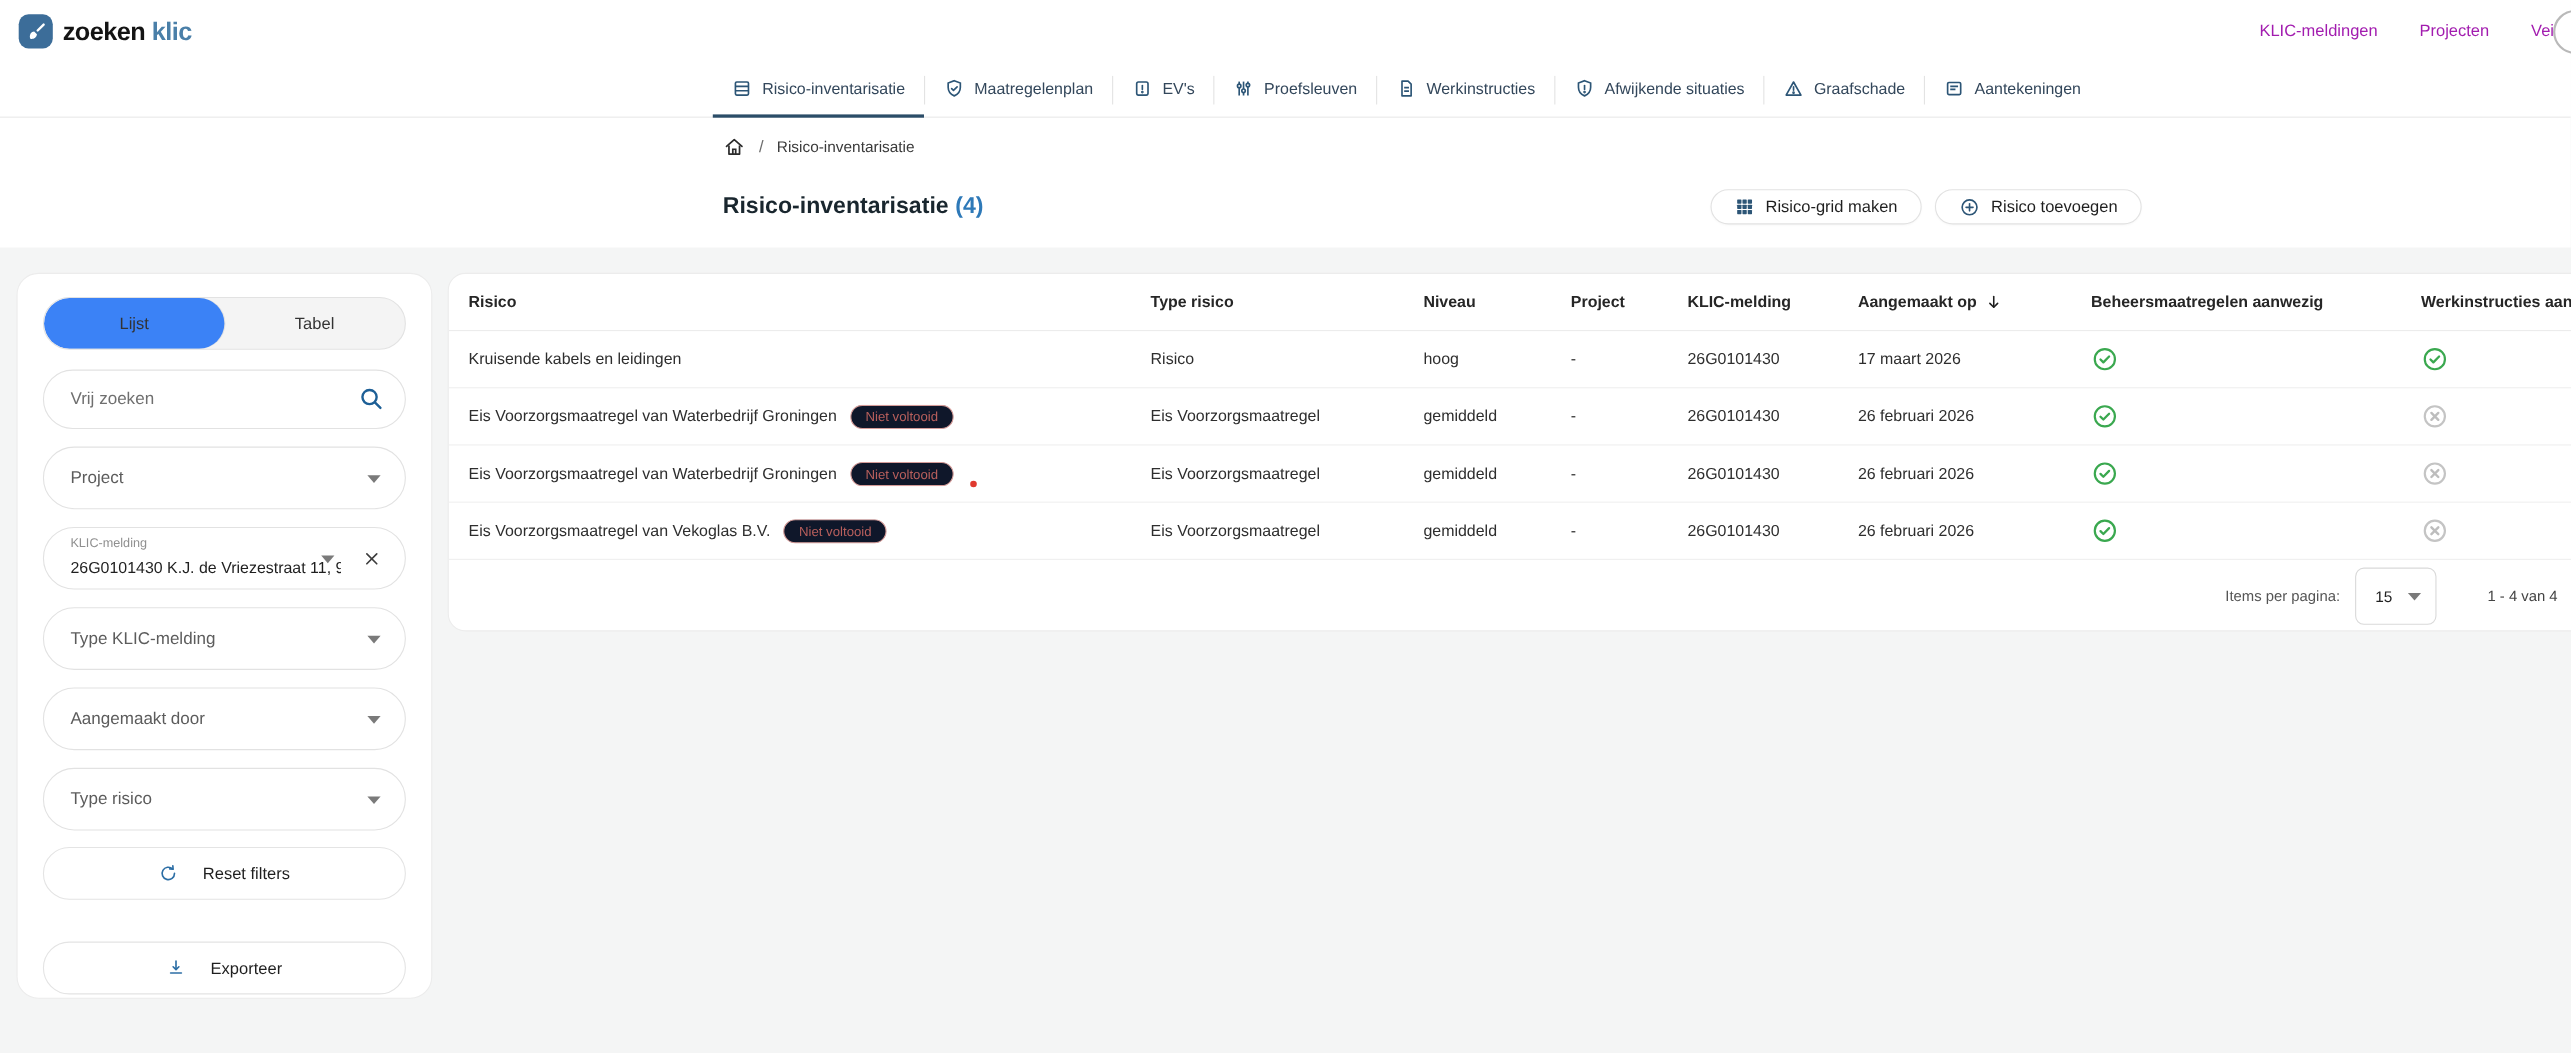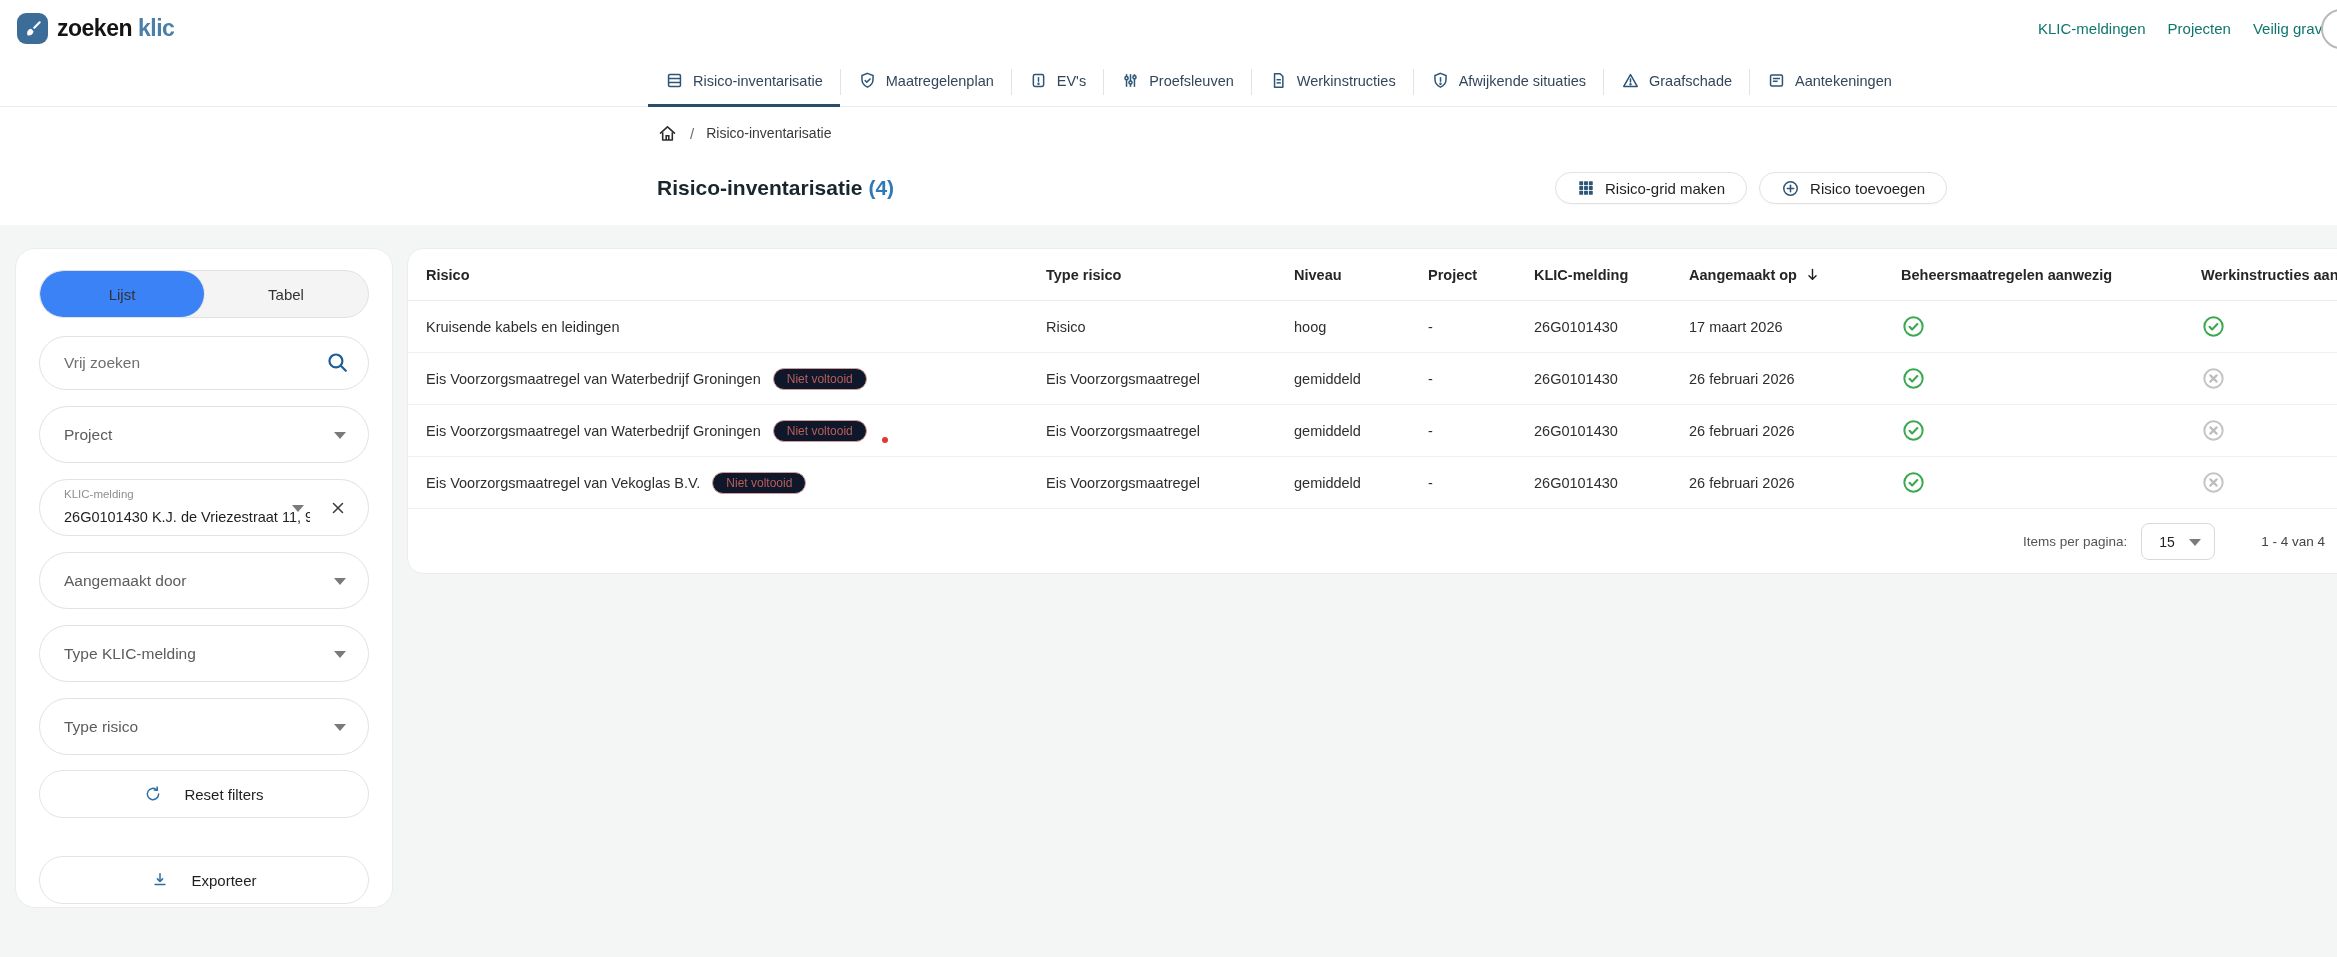--- a/index.html
+++ b/index.html
@@ -10,21 +10,21 @@
   .header-zone { position:absolute; left:0; top:0; width:2337px; height:225px; background:#fff; }
 
   
   .topbar { position:absolute; left:0; top:0; width:2337px; height:57px; background:#fff; }
   .logo { position:absolute; left:17px; top:0; height:57px; display:flex; align-items:center; gap:9px; }
   .logo-mark { width:31px; height:31px; border-radius:9px; background:#3c6d99; display:flex; align-items:center; justify-content:center; }
   .logo-text { font-size:23px; font-weight:bold; letter-spacing:-0.5px; }
   .logo-text .p1 { color:#141414; }
   .logo-text .p2 { color:#4a7fa8; margin-left:6px; }
   .topnav { position:absolute; left:2038px; top:0; height:57px; display:flex; align-items:center; gap:22px; }
-  .topnav-item { font-size:15px; color:#0f766e; white-space:nowrap; cursor:pointer; }
+  .topnav-item { font-size:15px; color:#a21caf; white-space:nowrap; cursor:pointer;margin-left:16px; }
   .avatar { position:absolute; left:2321px; top:9px; width:40px; height:40px; border-radius:50%;
             border:2px solid #b9b9b9; background:#fff; }
 
   
   .tabbar { position:absolute; left:0; top:57px; width:2337px; height:50px; background:#fff; border-bottom:1px solid #e9e9e9; }
   .tabs { position:absolute; left:648px; top:0; height:50px; display:flex; align-items:stretch; }
   .tab { display:flex; align-items:center; gap:9px; padding:0 17px; font-size:14.5px; color:#33475b;
          border-bottom:3px solid transparent; cursor:pointer; white-space:nowrap; }
   .tab.active { border-bottom-color:#2b4d68; }
   .tab svg { flex:none; }
@@ -83,21 +83,21 @@
   .trow:last-of-type { border-bottom:1px solid #efefef; }
   .td { padding-left:18px; font-size:14.5px; color:#2e2e2e; display:flex; align-items:center; white-space:nowrap; overflow:hidden; }
   .badge { margin-left:12px; padding:4px 13px; border:1px solid #d49b98; border-radius:999px;
            color:#b85f5c; background:#0f172a; font-size:12px; line-height:1; }
   .state-icon svg { display:none; }
   .state-icon[data-state="check"] svg.icon-check { display:block; }
   .state-icon[data-state="cross"] svg.icon-cross { display:block; }
   .pag-bar { position:relative; height:65px; }
   .pag-cluster { position:absolute; left:1615px; top:0; height:65px; display:flex; align-items:center; }
   .pag-label { font-size:13.5px; color:#555; }
-  .page-size { margin-left:14px; width:74px; height:37px; border:1px solid #d9d9d9; border-radius:8px;
+  .page-size { margin-left:14px; width:74px; height:52px; border:1px solid #d9d9d9; border-radius:8px;
                background:#fff; position:relative; display:flex; align-items:center; padding-left:17px;
                font-size:14px; color:#222; cursor:pointer; }
   .page-size .caret { right:13px; }
   .pag-range { margin-left:46px; font-size:13.5px; color:#444; white-space:nowrap; }
 
   .red-dot { position:absolute; left:882px; top:437px; width:6px; height:6px; border-radius:50%; background:#e03a2f; }
 </style>
 </head>
 <body>
 
@@ -266,26 +266,26 @@
     <span class="caret"></span>
     <span class="clear-x">
       <svg width="18" height="18" viewBox="0 0 24 24" fill="none" stroke="#3d3d3d" stroke-width="2">
         <line x1="6" y1="6" x2="18" y2="18" stroke-linecap="round"></line>
           <line x1="18" y1="6" x2="6" y2="18" stroke-linecap="round"></line>
       </svg>
     </span>
   </div>
 
   <div class="sel">
+    <span class="sel-placeholder">Type KLIC-melding</span>
+    <span class="caret"></span>
+  </div>
+
+  <div class="sel">
     <span class="sel-placeholder">Aangemaakt door</span>
-    <span class="caret"></span>
-  </div>
-
-  <div class="sel">
-    <span class="sel-placeholder">Type KLIC-melding</span>
     <span class="caret"></span>
   </div>
 
   <div class="sel">
     <span class="sel-placeholder">Type risico</span>
     <span class="caret"></span>
   </div>
 
   <div class="side-btn reset">
     <svg width="18" height="18" viewBox="0 0 24 24" fill="none" stroke="#2c6ea5" stroke-width="2">

